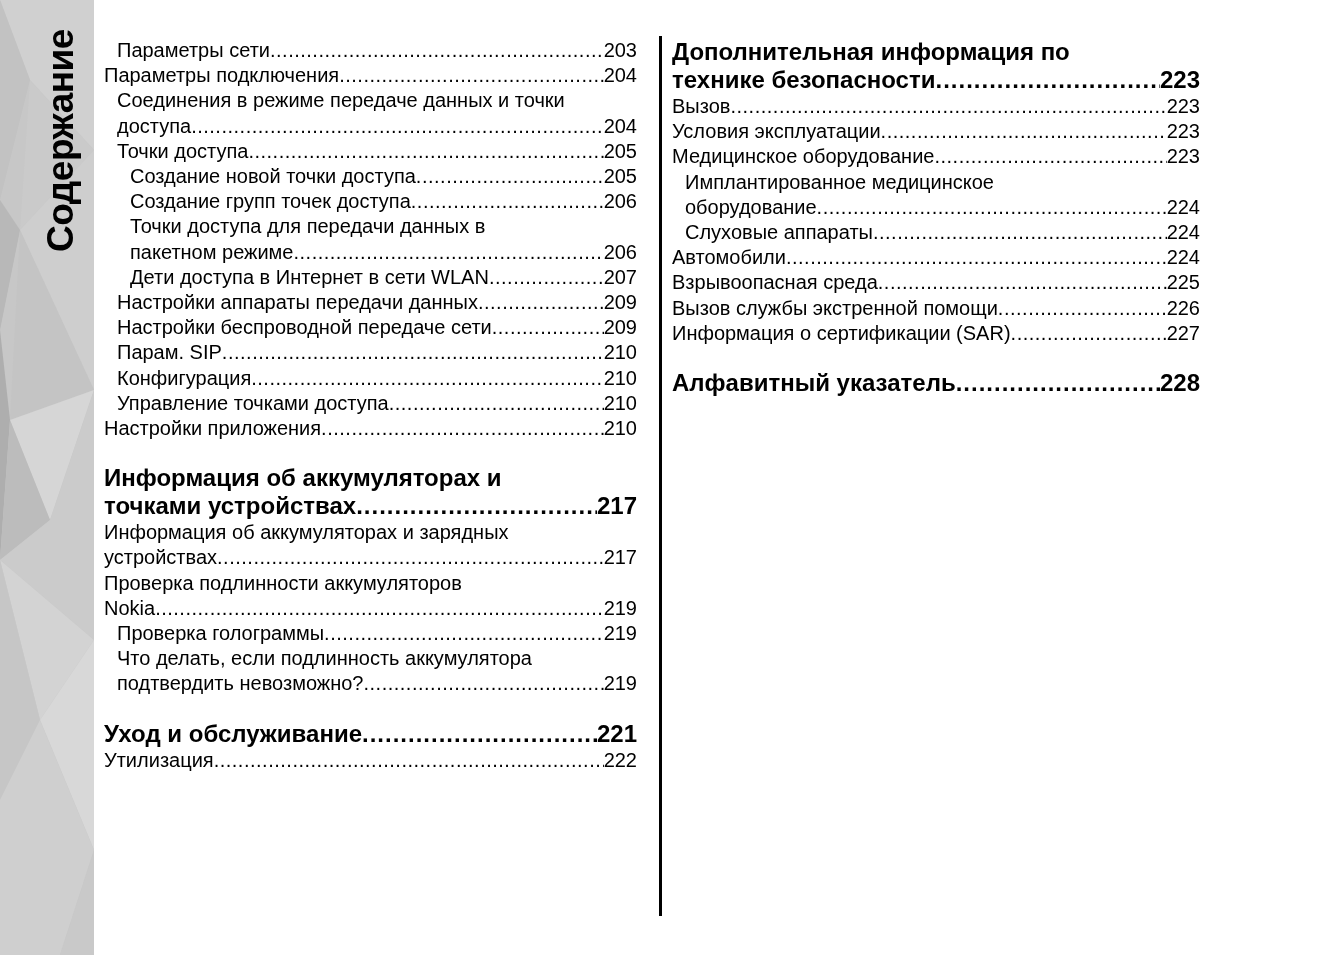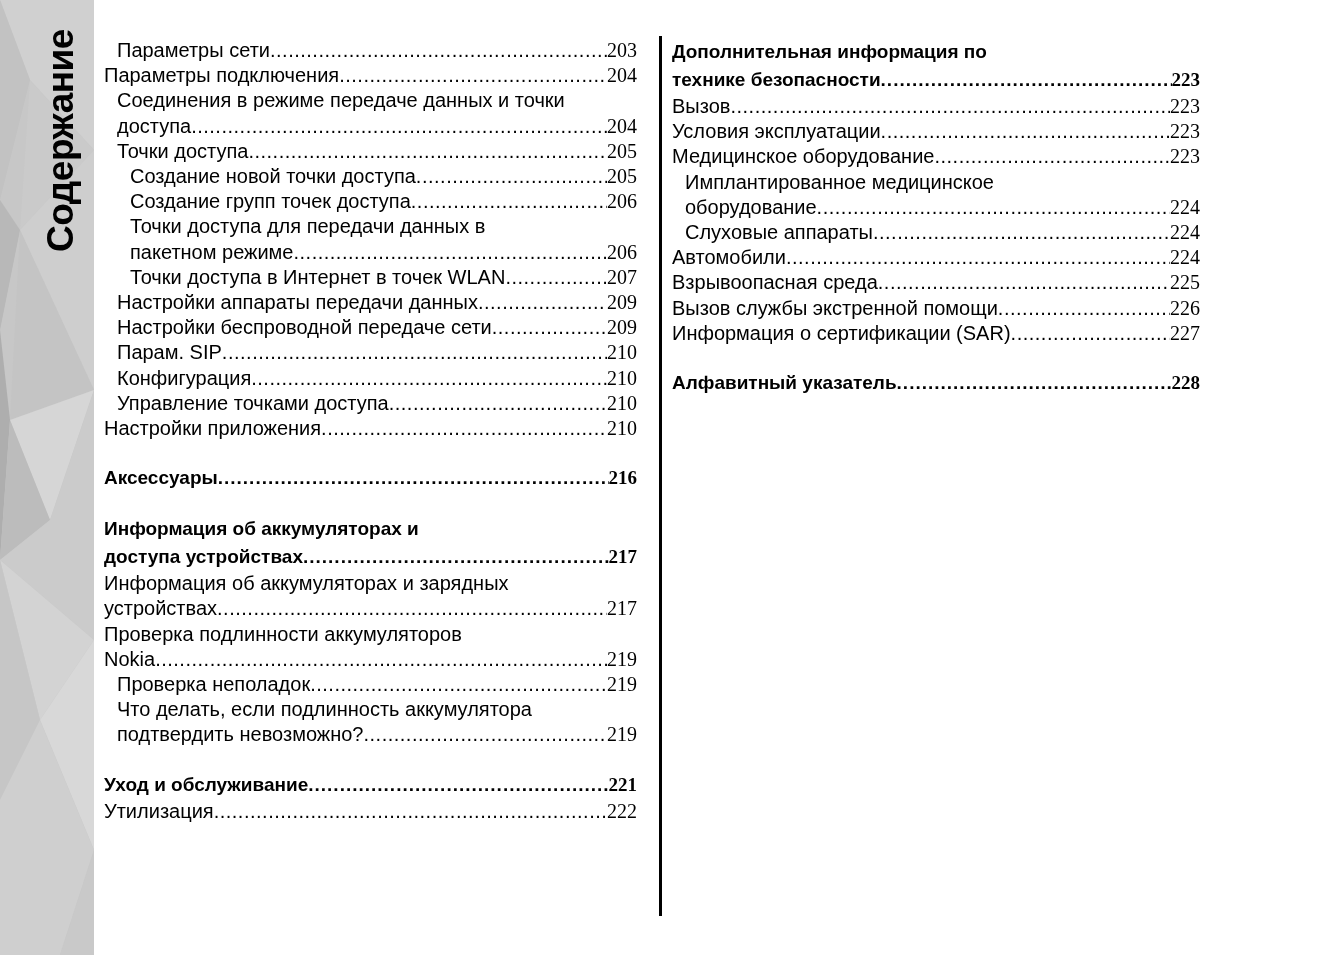--- a/index.html
+++ b/index.html
@@ -42,41 +42,41 @@
   .toc-col { position: absolute; top: 38px; }
   #col-left  { left: 104px; width: 533px; }
   #col-right { left: 672px; width: 528px; }
 
   .toc-entry {
     font-size: 20px;
     line-height: 25.2px;
     font-weight: normal;
   }
   .toc-entry.heading {
-    font-size: 19px;
+    font-size: 24px;
     line-height: 28px;
     font-weight: bold;
     margin-top: 23px;
   }
   .toc-entry.heading:first-child { margin-top: 0; }
 
   .entry-line { display: flex; align-items: baseline; }
   .label { white-space: nowrap; }
   .leader {
     flex: 1 1 auto;
     overflow: hidden;
     white-space: nowrap;
     min-width: 0;
   }
   .leader::after {
     content: "...................................................................................................................................................................";
     letter-spacing: 0.5px;
   }
   .heading .leader::after { letter-spacing: 1px; }
-  .page-num { white-space: nowrap; font-family: Liberation Serif, serif; }
+  .page-num { white-space: nowrap; }
 </style>
 </head>
 <body>
 
 <div class="sidebar">
   <svg viewBox="0 0 94 955" preserveAspectRatio="none">
     <rect x="0" y="0" width="94" height="955" fill="#c7c7c7"></rect>
     <polygon points="0,0 94,0 94,150 30,80" fill="#d0d0d0"></polygon>
     <polygon points="0,0 30,80 0,200" fill="#c2c2c2"></polygon>
     <polygon points="30,80 94,150 20,230" fill="#cacaca"></polygon>
@@ -149,21 +149,21 @@
         <span class="label">Точки доступа для передачи данных в</span>
       </div>
       <div class="entry-line">
         <span class="label">пакетном режиме</span>
         <span class="leader"></span>
         <span class="page-num">206</span>
       </div>
     </div>
     <div class="toc-entry" style="padding-left: 26px;">
       <div class="entry-line">
-        <span class="label">Точки доступа в Интернет в точек WLAN</span>
+        <span class="label">Дети доступа в Интернет в сети WLAN</span>
         <span class="leader"></span>
         <span class="page-num">207</span>
       </div>
     </div>
     <div class="toc-entry" style="padding-left: 13px;">
       <div class="entry-line">
         <span class="label">Настройки аппараты передачи данных</span>
         <span class="leader"></span>
         <span class="page-num">209</span>
       </div>
@@ -198,31 +198,24 @@
     </div>
     <div class="toc-entry">
       <div class="entry-line">
         <span class="label">Настройки приложения</span>
         <span class="leader"></span>
         <span class="page-num">210</span>
       </div>
     </div>
     <div class="toc-entry heading">
       <div class="entry-line">
-        <span class="label">Аксессуары</span>
-        <span class="leader"></span>
-        <span class="page-num">216</span>
-      </div>
-    </div>
-    <div class="toc-entry heading">
-      <div class="entry-line">
         <span class="label">Информация об аккумуляторах и</span>
       </div>
       <div class="entry-line">
-        <span class="label">доступа устройствах</span>
+        <span class="label">точками устройствах</span>
         <span class="leader"></span>
         <span class="page-num">217</span>
       </div>
     </div>
     <div class="toc-entry">
       <div class="entry-line">
         <span class="label">Информация об аккумуляторах и зарядных</span>
       </div>
       <div class="entry-line">
         <span class="label">устройствах</span>
@@ -235,21 +228,21 @@
         <span class="label">Проверка подлинности аккумуляторов</span>
       </div>
       <div class="entry-line">
         <span class="label">Nokia</span>
         <span class="leader"></span>
         <span class="page-num">219</span>
       </div>
     </div>
     <div class="toc-entry" style="padding-left: 13px;">
       <div class="entry-line">
-        <span class="label">Проверка неполадок</span>
+        <span class="label">Проверка голограммы</span>
         <span class="leader"></span>
         <span class="page-num">219</span>
       </div>
     </div>
     <div class="toc-entry" style="padding-left: 13px;">
       <div class="entry-line">
         <span class="label">Что делать, если подлинность аккумулятора</span>
       </div>
       <div class="entry-line">
         <span class="label">подтвердить невозможно?</span>

